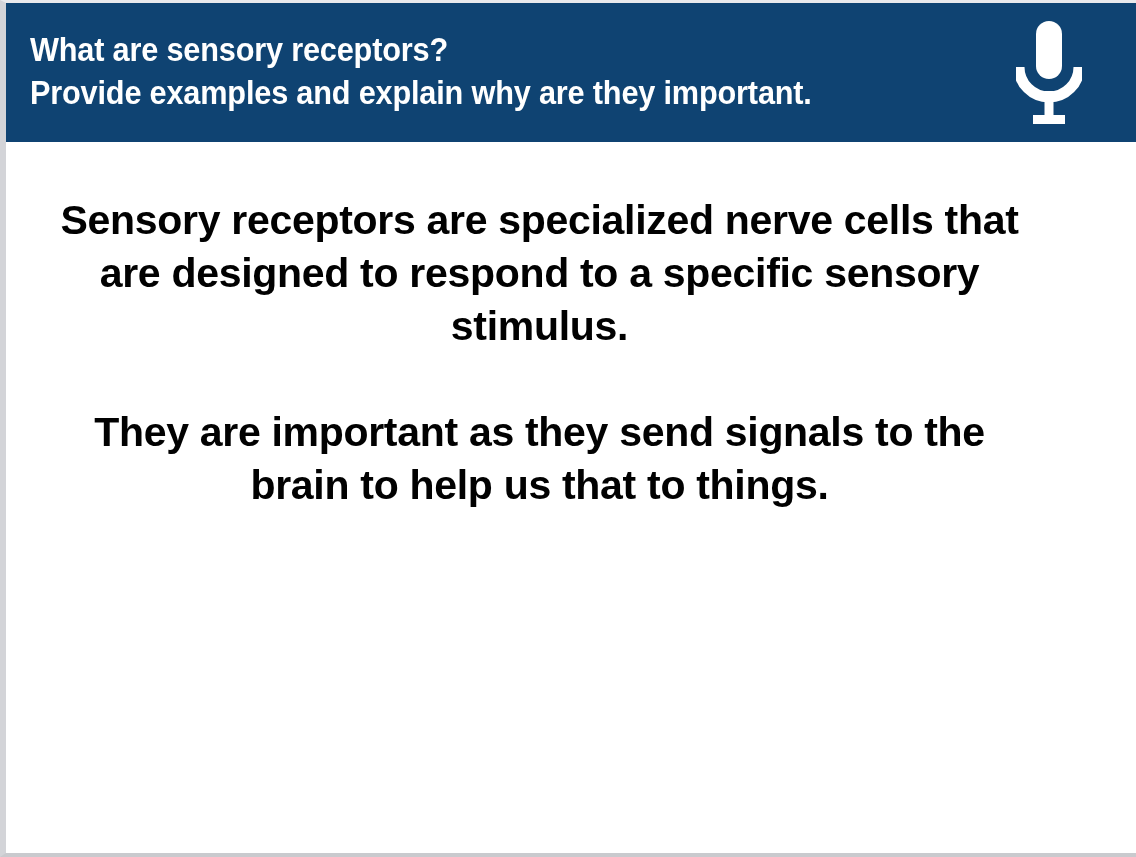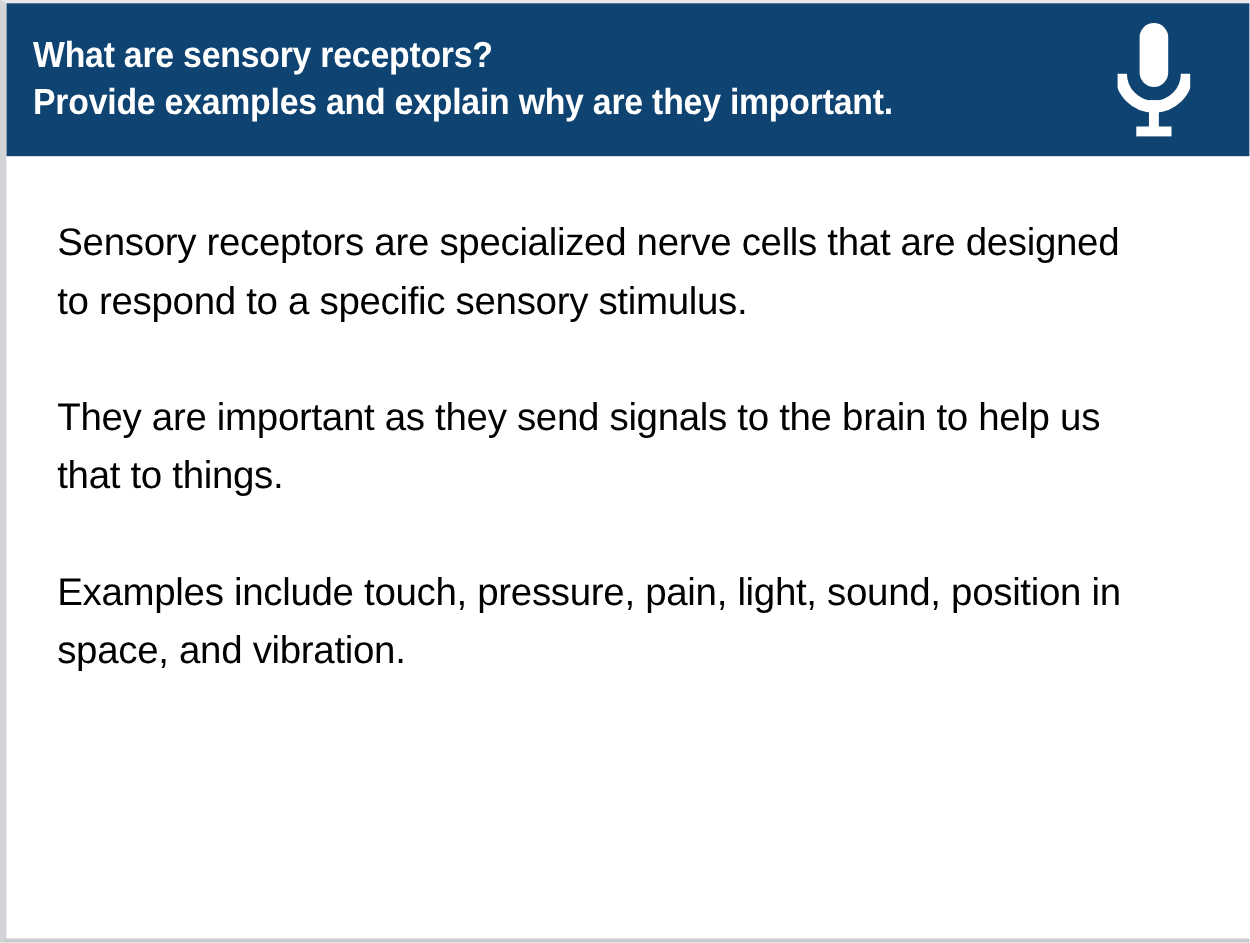--- a/index.html
+++ b/index.html
@@ -74,26 +74,27 @@
   .body-area {
     box-sizing: border-box;
     padding: 52px 60px 0 46px;
     background: #ffffff;
     height: calc(100% - 139px);
   }
 
   .paragraph {
     color: #010101;
     font-family: "Liberation Sans", sans-serif;
-    font-weight: normal;
-    font-size: 35px;
+    font-weight: bold;
+    font-size: 41px;
     line-height: 53px;
     letter-spacing: -0.3px;
     margin: 0 0 53px 0;
     max-width: 975px;
+    text-align: center;
   }
 
   .paragraph:last-child {
     margin-bottom: 0;
   }
 </style>
 </head>
 <body>
 
 <div class="slide">
@@ -110,16 +111,15 @@
       <path d="M3 48 A30 30 0 0 0 63 48" fill="none" stroke="#ffffff" stroke-width="11" stroke-linecap="butt"></path>
       <rect x="28.5" y="72" width="9" height="26" fill="#ffffff"></rect>
       <rect x="17" y="96" width="32" height="9" fill="#ffffff"></rect>
     </svg>
 
   </div>
 
   <div class="body-area">
     <p class="paragraph">Sensory receptors are specialized nerve cells that are designed to respond to a specific sensory stimulus.</p>
     <p class="paragraph">They are important as they send signals to the brain to help us that to things.</p>
-    <p class="paragraph">Examples include touch, pressure, pain, light, sound, position in space, and vibration.</p>
   </div>
 
 </div>
 
 </body></html>

